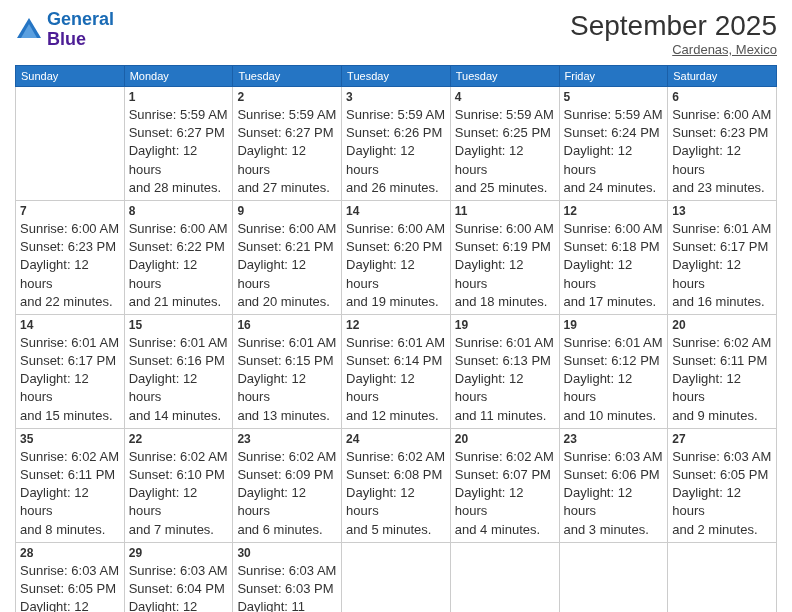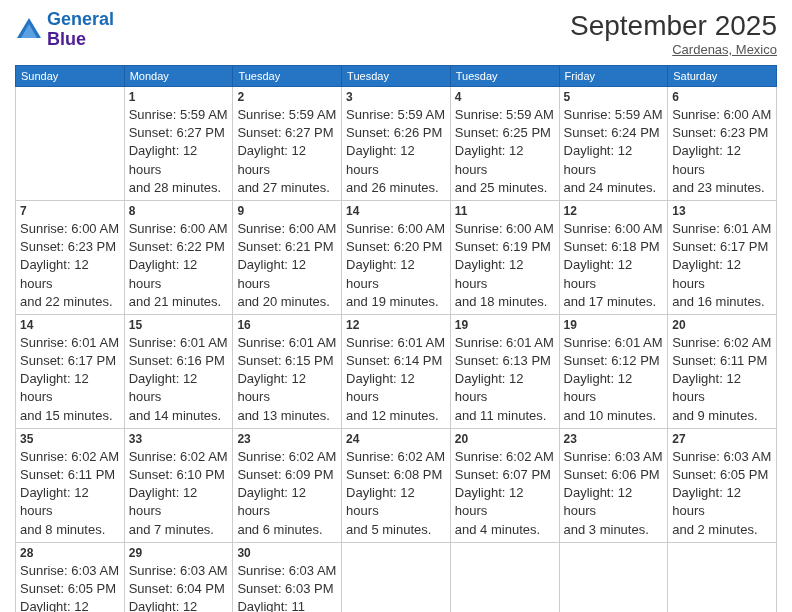--- a/index.html
+++ b/index.html
@@ -217,21 +217,21 @@
             <span class="day-number">20</span>
             <div class="day-info">Sunrise: 6:02 AM<br>Sunset: 6:11 PM<br>Daylight: 12 hours<br>and 9 minutes.</div>
           </td>
         </tr>
         <tr class="week-row">
           <td>
             <span class="day-number">35</span>
             <div class="day-info">Sunrise: 6:02 AM<br>Sunset: 6:11 PM<br>Daylight: 12 hours<br>and 8 minutes.</div>
           </td>
           <td>
-            <span class="day-number">33</span>
+            <span class="day-number">22</span>
             <div class="day-info">Sunrise: 6:02 AM<br>Sunset: 6:10 PM<br>Daylight: 12 hours<br>and 7 minutes.</div>
           </td>
           <td>
             <span class="day-number">23</span>
             <div class="day-info">Sunrise: 6:02 AM<br>Sunset: 6:09 PM<br>Daylight: 12 hours<br>and 6 minutes.</div>
           </td>
           <td>
             <span class="day-number">24</span>
             <div class="day-info">Sunrise: 6:02 AM<br>Sunset: 6:08 PM<br>Daylight: 12 hours<br>and 5 minutes.</div>
           </td>

